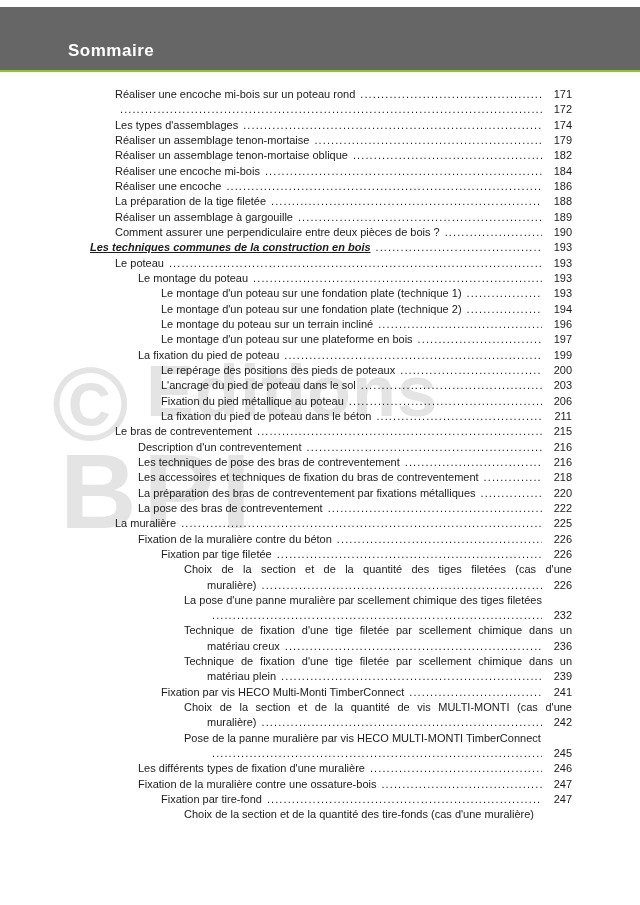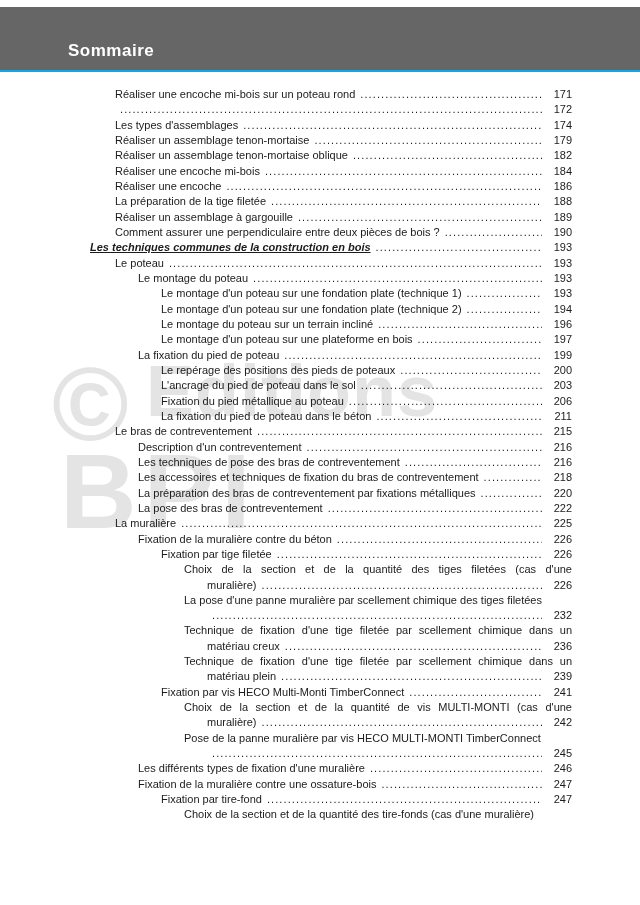--- a/index.html
+++ b/index.html
@@ -8,21 +8,21 @@
     background:#ffffff;
     font-family:"Liberation Sans", sans-serif;
     overflow:hidden;
   }
   .page{position:relative;width:640px;height:905px;background:#ffffff;overflow:hidden;}
 
   
   .header-bar{
     position:absolute;left:0;top:7px;right:0;height:63px;
     background:#666666;
-    border-bottom:2px solid #0ea5e9;
+    border-bottom:2px solid #84cc16;
     z-index:2;
   }
   .header-title{
     position:absolute;left:68px;top:34px;
     color:#ffffff;font-size:17px;font-weight:bold;
     letter-spacing:0.5px;
   }
 
   
   .watermark{position:absolute;left:0;top:0;width:640px;height:905px;z-index:0;color:#e4e4e4;}

